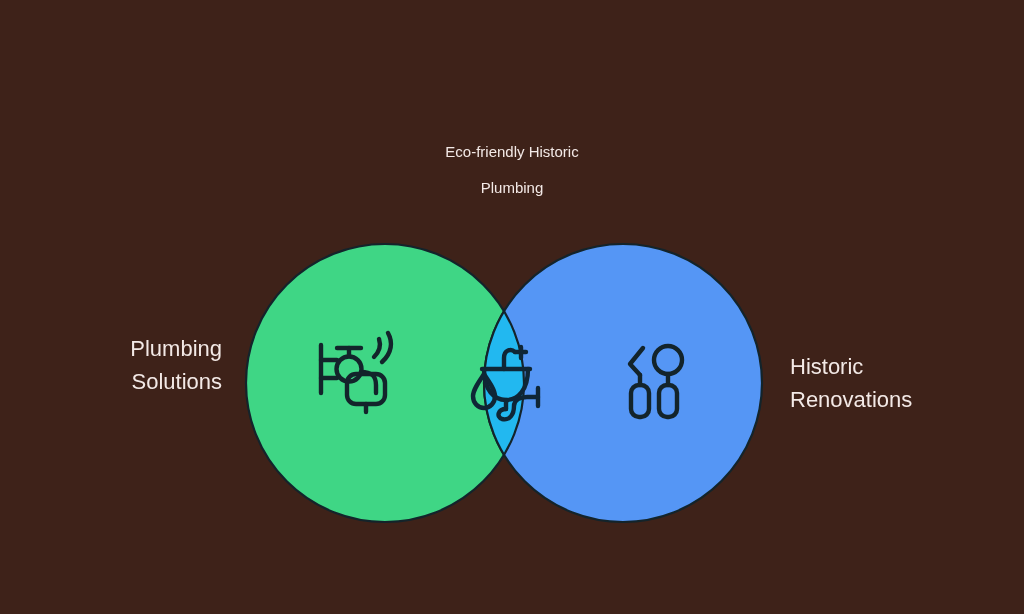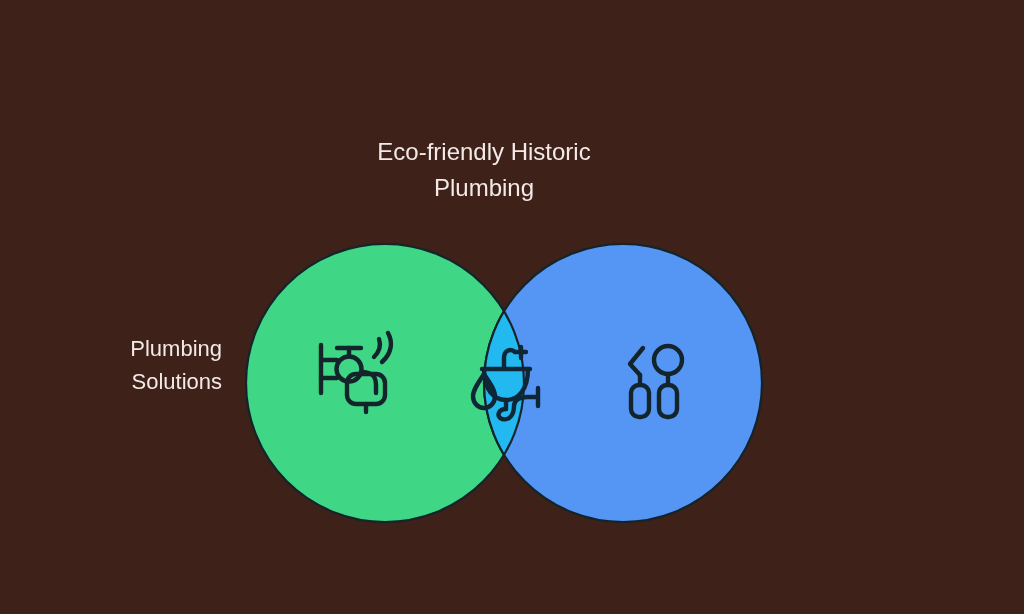--- a/index.html
+++ b/index.html
@@ -25,25 +25,25 @@
     top: 68px;
     text-align: center;
     font-size: 25px;
     line-height: 34px;
     color: #f3e9e6;
     letter-spacing: 0.1px;
     white-space: nowrap;
   }
   .subtitle {
     position: absolute;
-    left: 296px;
+    left: 324px;
     width: 376px;
     top: 134px;
     text-align: center;
-    font-size: 24px;
+    font-size: 15px;
     line-height: 36px;
     color: #f1e8e5;
   }
   .side-label {
     position: absolute;
     font-size: 22px;
     line-height: 33px;
     color: #f3ebe8;
   }
   .side-label.left {
@@ -79,20 +79,24 @@
   <div class="subtitle" style="color: rgb(243, 233, 230);">
     <div>Eco-friendly Historic</div>
     <div>Plumbing</div>
   </div>
 
   <div class="side-label left" style="color: rgb(243, 233, 230);">
     <div>Plumbing</div>
     <div>Solutions</div>
   </div>
 
+  <div class="side-label right" style="color: rgb(243, 233, 230);">
+    <div>Historic</div>
+    <div>Renovations</div>
+  </div>
 
   <svg class="venn" width="1024" height="614" viewBox="0 0 1024 614">
     <defs>
       <clipPath id="clip-left">
         <circle id="clipc-left" cx="385" cy="383" r="139"></circle>
       </clipPath>
       <clipPath id="clip-right">
         <circle id="clipc-right" cx="623" cy="383" r="139"></circle>
       </clipPath>
     </defs>

